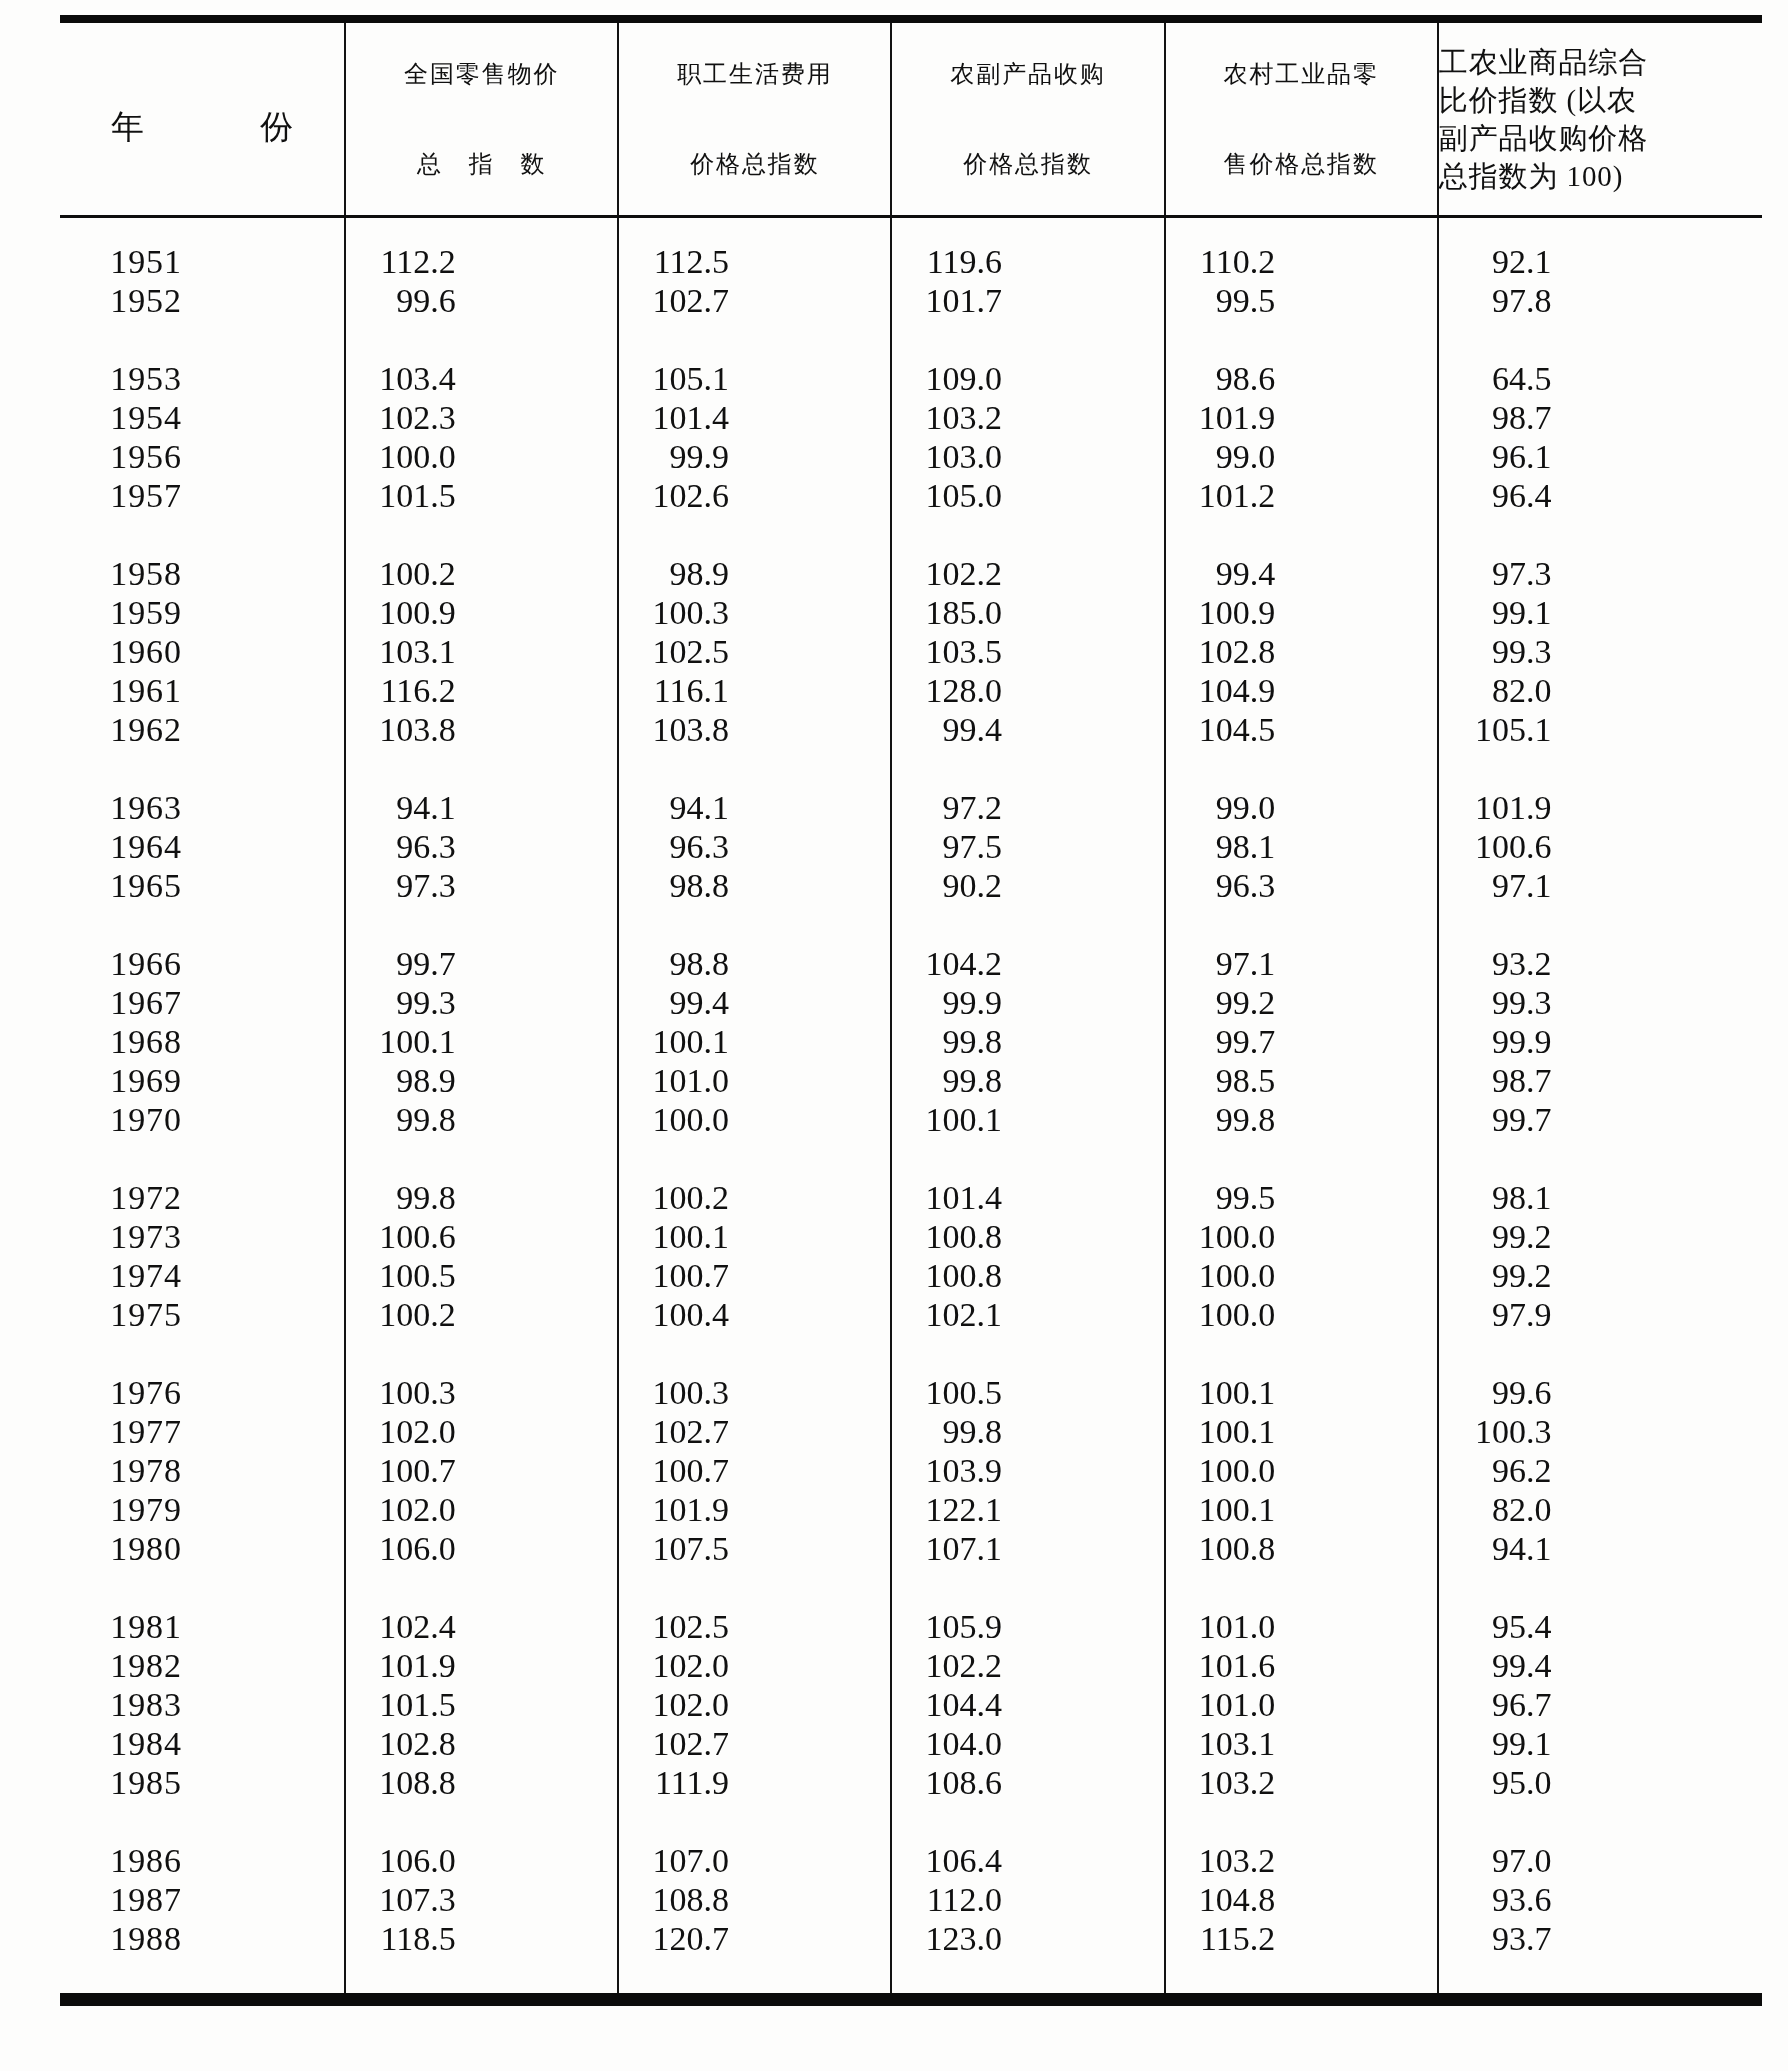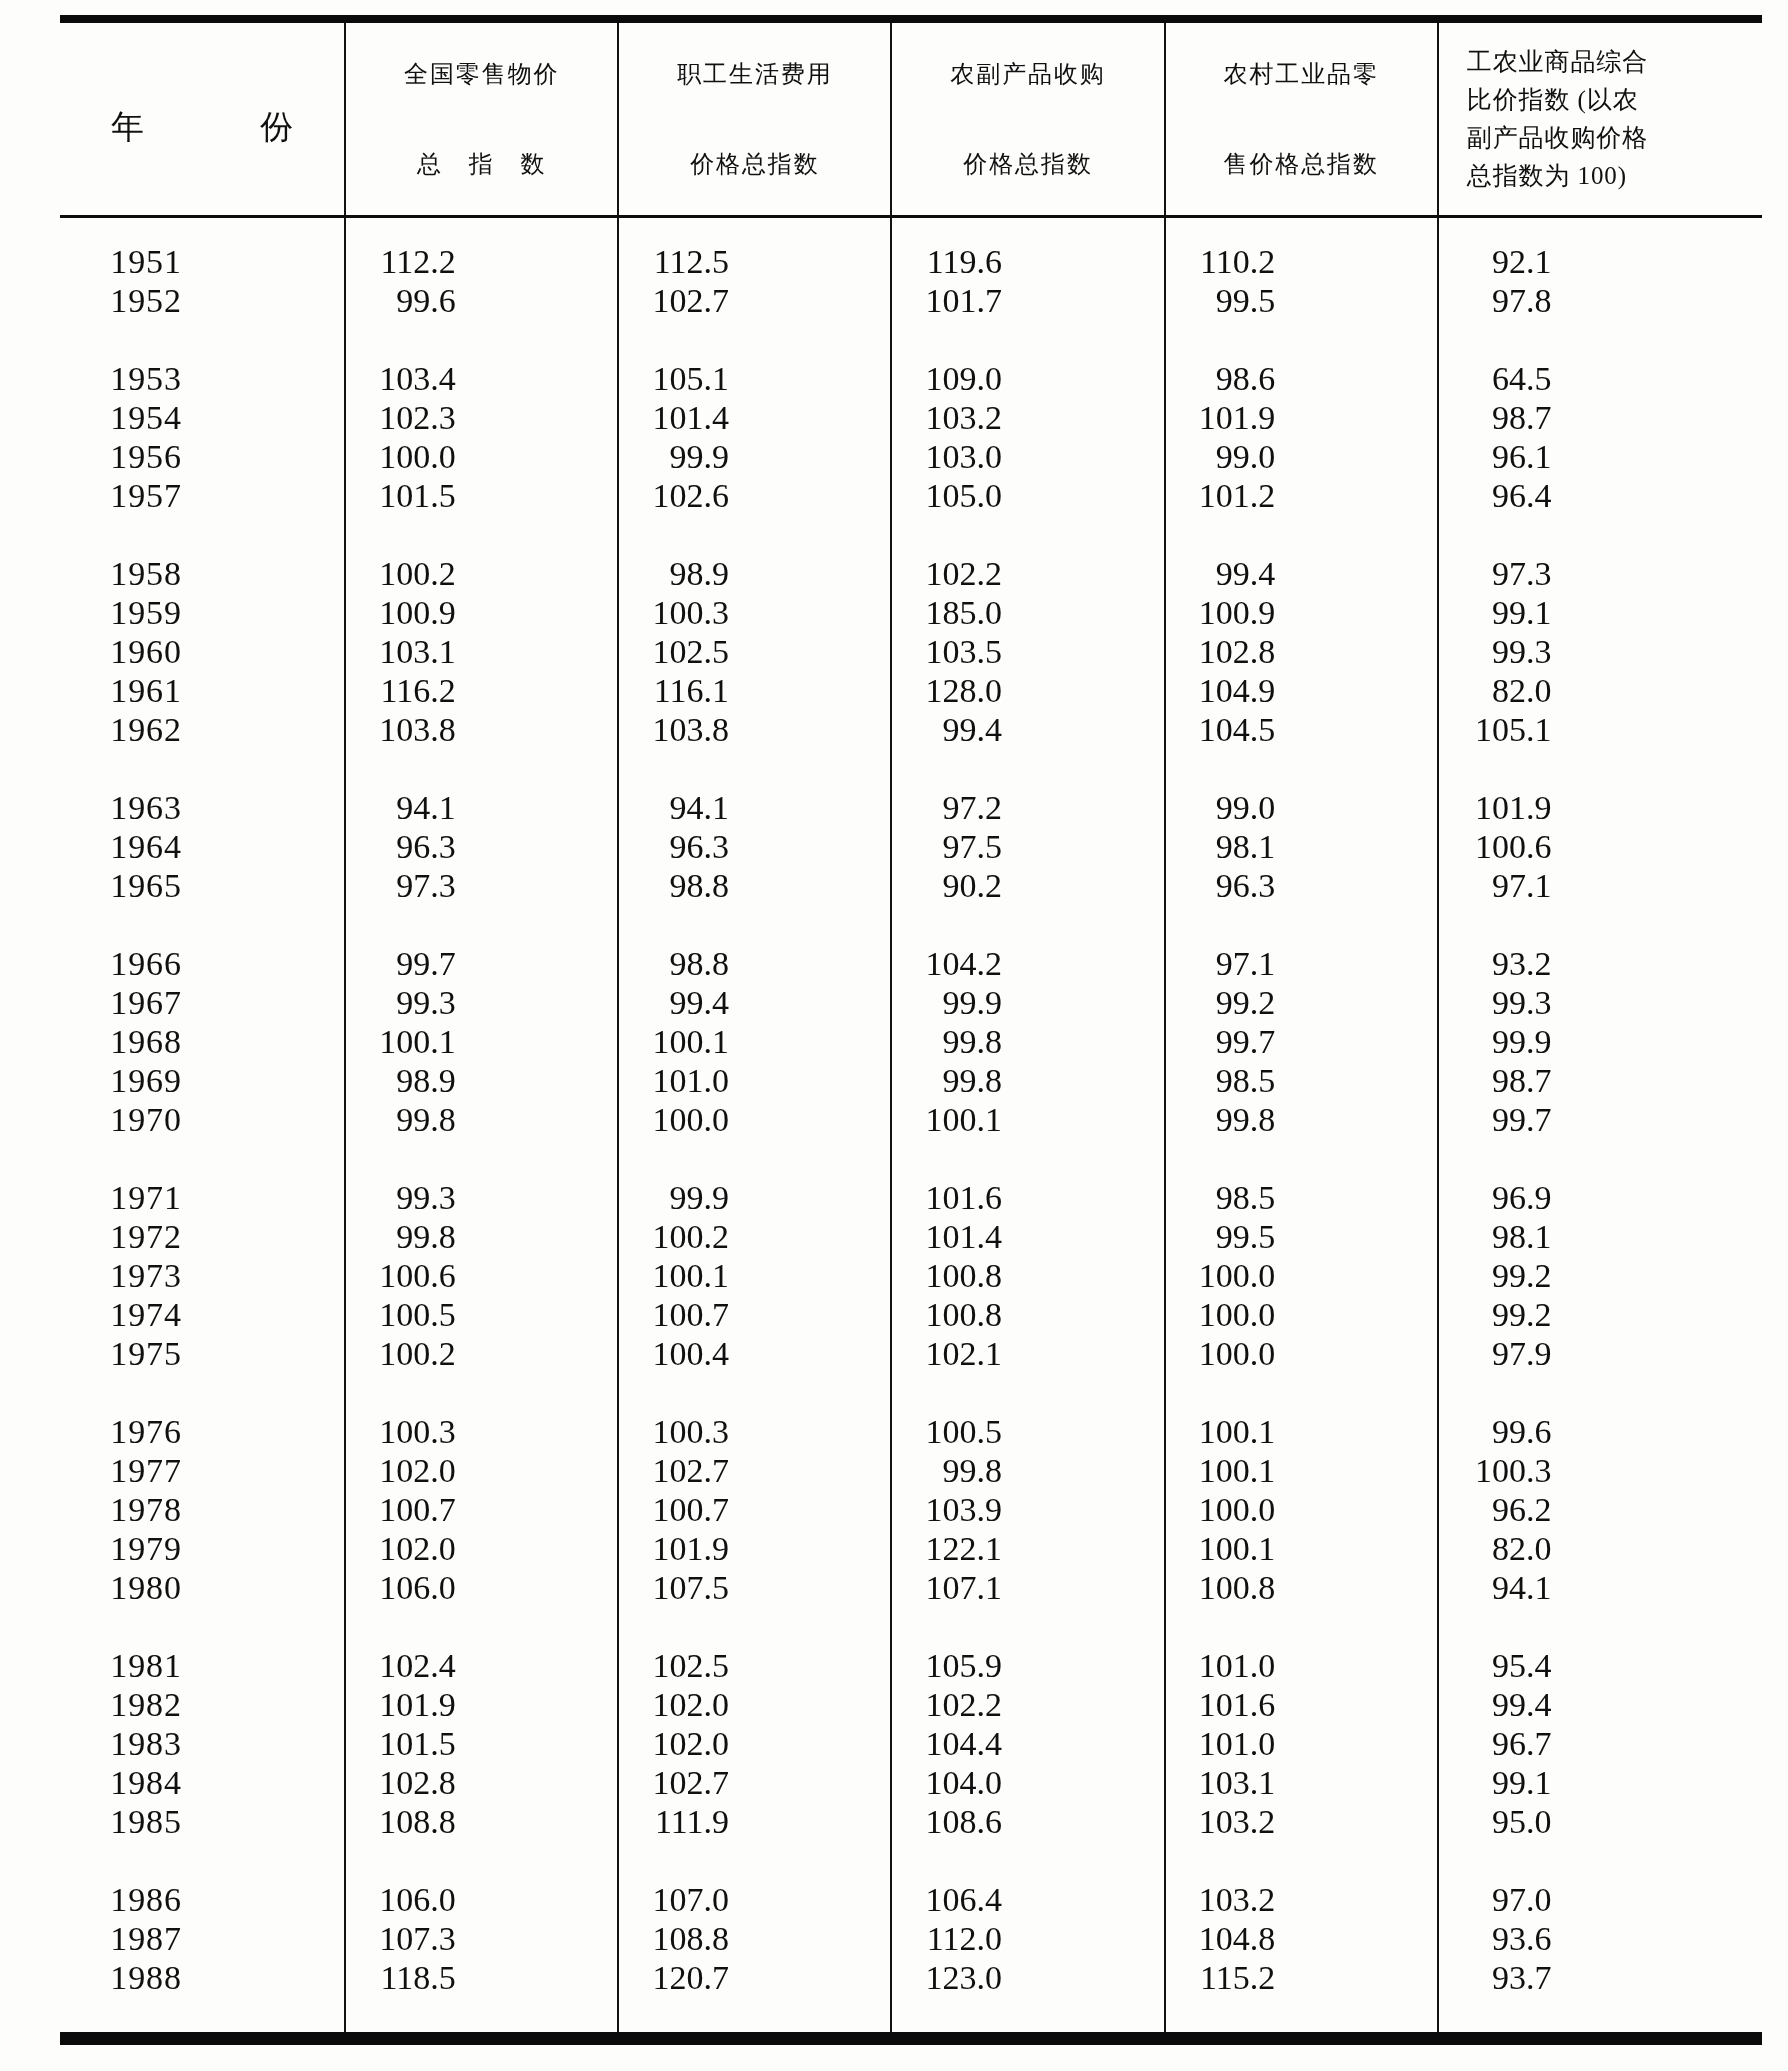--- a/index.html
+++ b/index.html
@@ -64,23 +64,23 @@
     gap: 58px;
     font-size: 24px;
     letter-spacing: 1.9px;
   }
   .h-last {
     display: flex;
     height: 100%;
     flex-direction: column;
     align-items: flex-start;
     justify-content: center;
-    padding-left: 28px;
+    padding-left: 0;
     box-sizing: border-box;
-    font-size: 25px;
+    font-size: 29px;
     line-height: 38px;
     letter-spacing: 0.9px;
     text-align: left;
   }
   .num {
     display: inline-block;
     width: 140px;
     text-align: right;
     transform: translateX(-96px);
   }
@@ -341,28 +341,20 @@
         </tr>
         <tr class="gap-row">
           <td class="c1"></td>
           <td class="c2"></td>
           <td class="c3"></td>
           <td class="c4"></td>
           <td class="c5"></td>
           <td class="c6"></td>
         </tr>
         <tr>
-          <td class="c1"><span class="year">1971</span></td>
-          <td class="c2"><span class="num">99.3</span></td>
-          <td class="c3"><span class="num">99.9</span></td>
-          <td class="c4"><span class="num">101.6</span></td>
-          <td class="c5"><span class="num">98.5</span></td>
-          <td class="c6"><span class="num">96.9</span></td>
-        </tr>
-        <tr>
           <td class="c1"><span class="year">1972</span></td>
           <td class="c2"><span class="num">99.8</span></td>
           <td class="c3"><span class="num">100.2</span></td>
           <td class="c4"><span class="num">101.4</span></td>
           <td class="c5"><span class="num">99.5</span></td>
           <td class="c6"><span class="num">98.1</span></td>
         </tr>
         <tr>
           <td class="c1"><span class="year">1973</span></td>
           <td class="c2"><span class="num">100.6</span></td>

